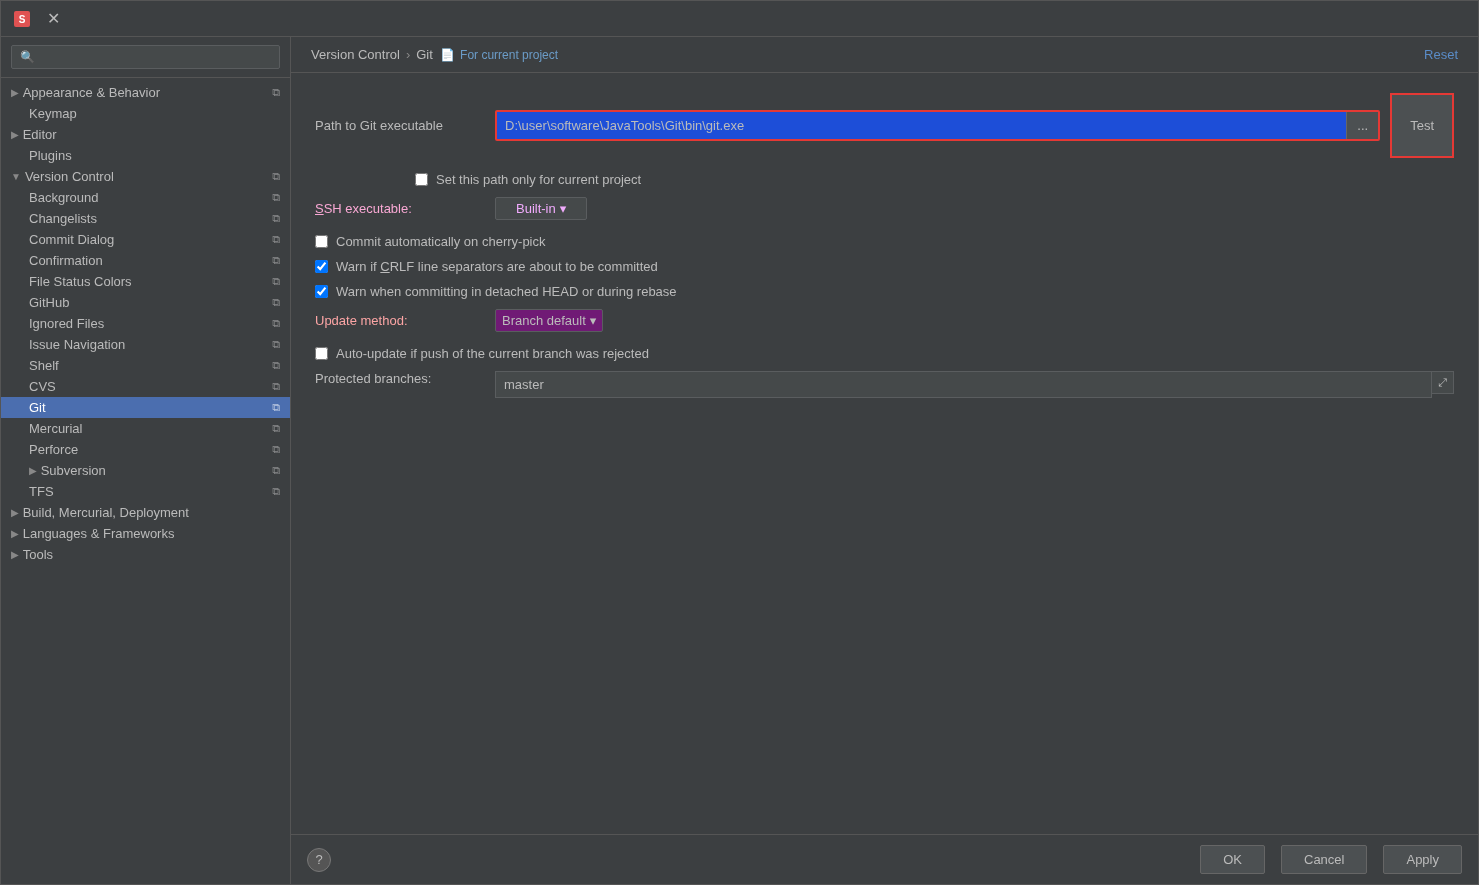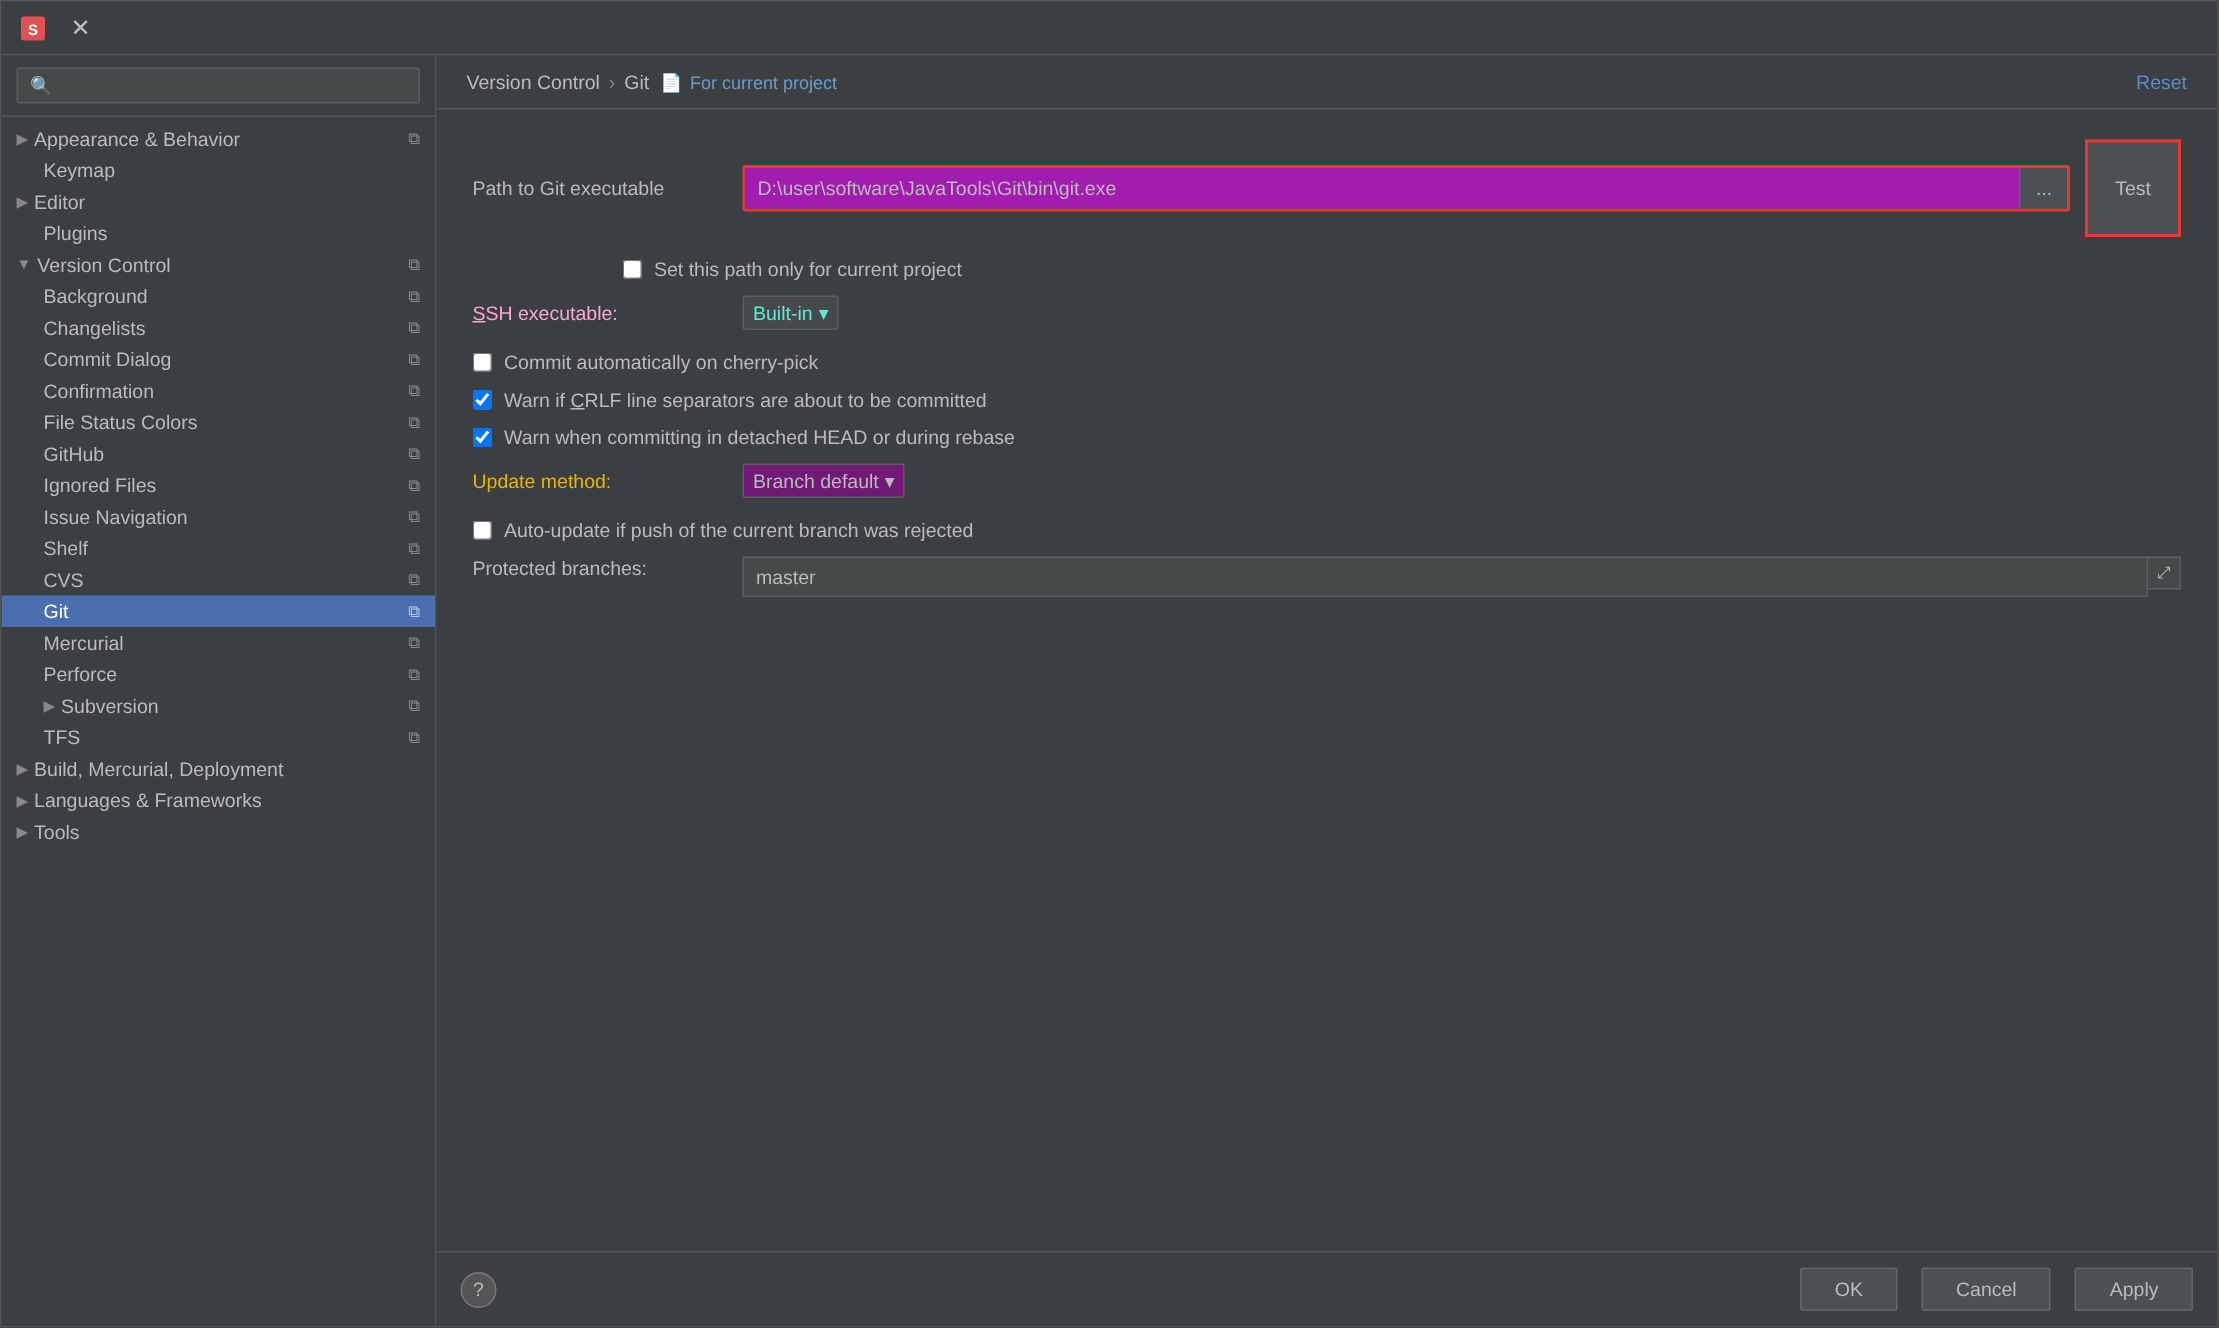--- a/index.html
+++ b/index.html
@@ -204,21 +204,21 @@
     .path-input-group {
       display: flex;
       align-items: center;
       flex: 1;
       border: 2px solid #e53935;
       border-radius: 2px;
     }
 
     .path-input {
       flex: 1;
-      background: #a21caf;
+      background: #1d4ed8;
       border: none;
       color: #bbbbbb;
       padding: 6px 8px;
       font-size: 13px;
       outline: none;
     }
 
     .dots-btn {
       background: #4c5052;
       border: none;
@@ -268,37 +268,37 @@
       flex-shrink: 0;
       color: #f9a8d4;
     }
 
     .ssh-select-wrapper {
       display: flex;
       align-items: center;
       background: #45494a;
       border: 1px solid #5a5d5f;
       border-radius: 2px;
-      padding: 3px 6px;
-      cursor: pointer;
-      color: #5eead4;
+      padding: 3px 20px;
+      cursor: pointer;
+      color: #f0abfc;
       font-size: 13px;
       gap: 4px;
     }
 
     .update-row {
       display: flex;
       align-items: center;
       margin-bottom: 14px;
     }
 
     .update-label {
       width: 180px;
       flex-shrink: 0;
-      color: #eab308;
+      color: #fca5a5;
     }
 
     .update-select-wrapper {
       display: flex;
       align-items: center;
       background: #701a75;
       border: 1px solid #5a5d5f;
       border-radius: 2px;
       padding: 3px 6px;
       cursor: pointer;

